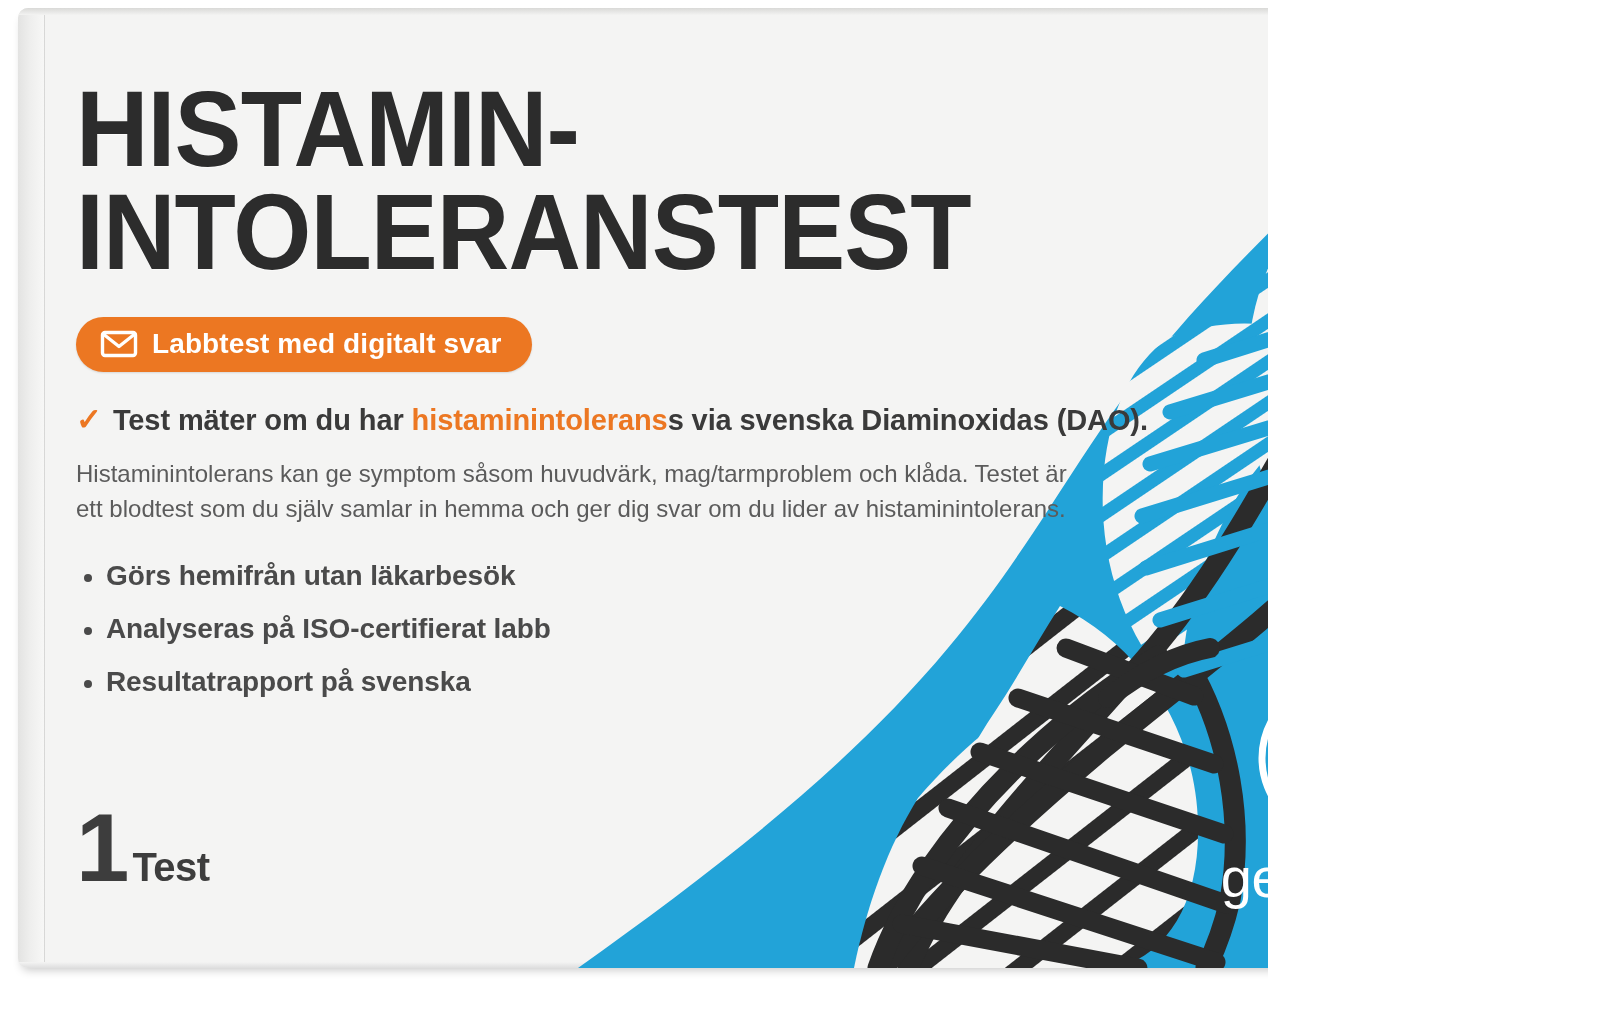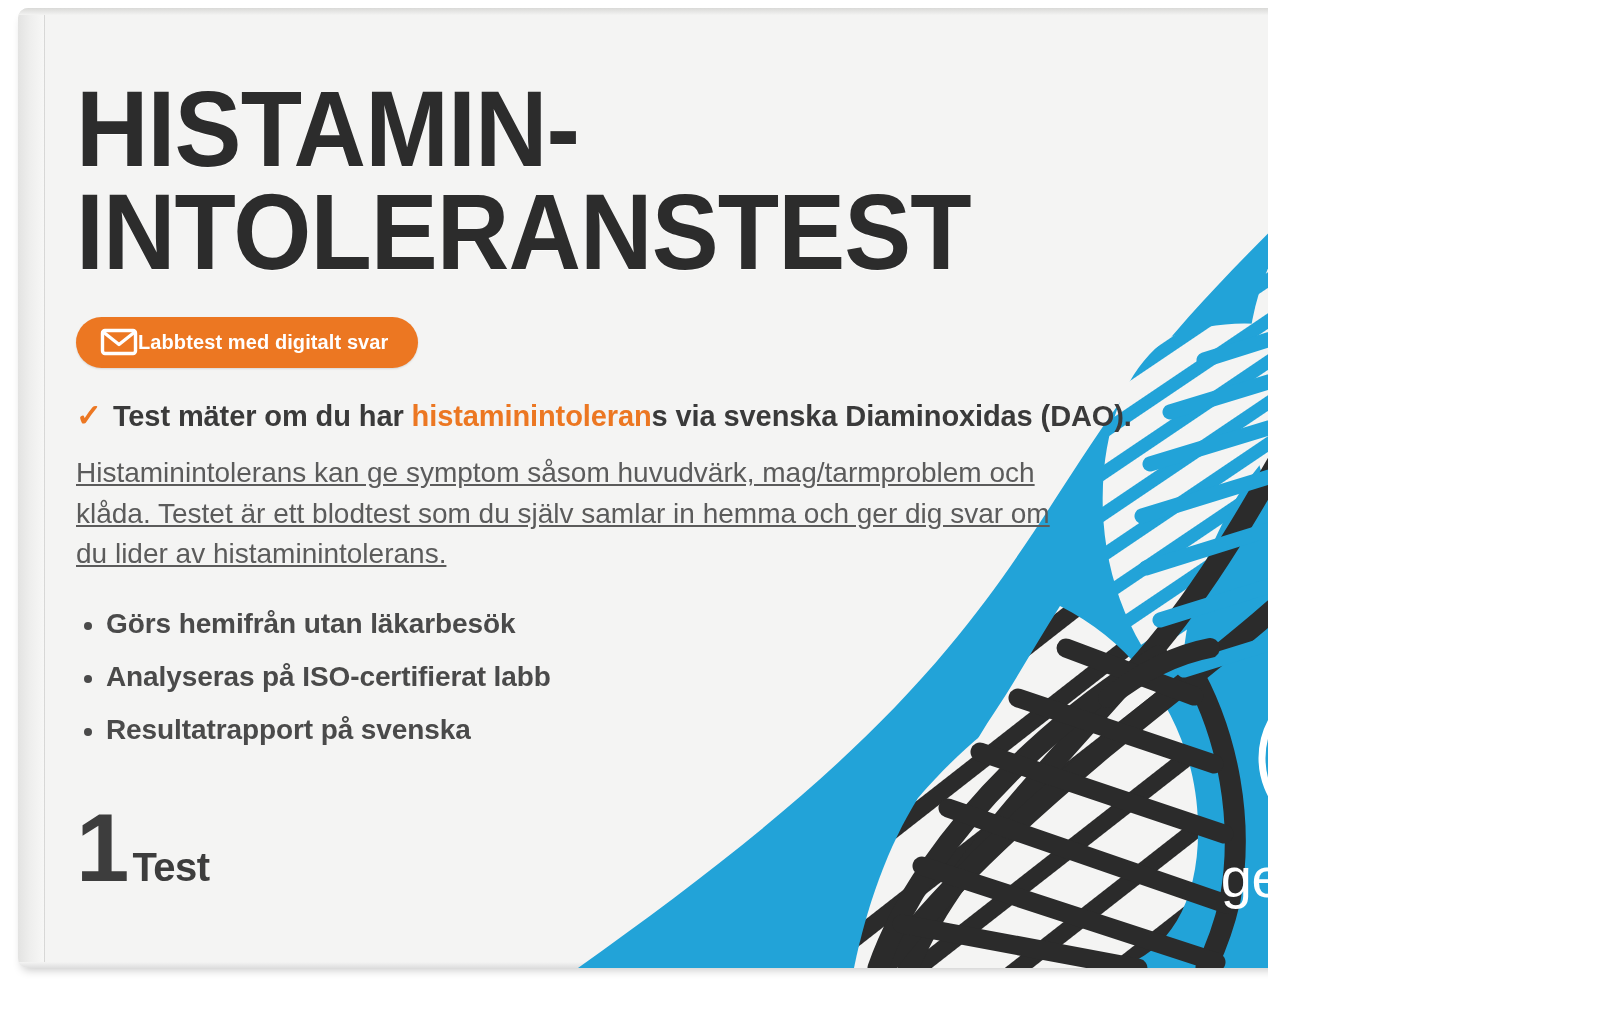--- a/index.html
+++ b/index.html
@@ -74,26 +74,27 @@
     margin: 0;
     transform: scaleX(0.93);
     transform-origin: left center;
     white-space: pre-line;
     text-shadow: 0 1px 0 rgba(255,255,255,0.6);
   }
 
   .badge {
     display: inline-flex;
     align-items: center;
+    gap: 14px;
     background: #ec7722;
     color: #ffffff;
     border-radius: 999px;
     padding: 11px 30px 12px 24px;
     margin-top: 34px;
-    font-size: 20px;
+    font-size: 28px;
     font-weight: 700;
     letter-spacing: 0.1px;
     box-shadow: 0 1px 2px rgba(0,0,0,0.12);
   }
   .badge svg { display: block; }
 
   .claim {
     display: flex;
     align-items: baseline;
     gap: 11px;
@@ -107,25 +108,24 @@
     color: #ec7722;
     font-size: 31px;
     font-weight: 700;
     line-height: 1;
   }
   .claim .hl { color: #ec7722; }
 
   .para {
     margin-top: 20px;
     width: 1000px;
-    font-size: 28px;
+    font-size: 24px;
     line-height: 1.44;
     color: #5b5b5b;
     font-weight: 400;
-    text-decoration: underline;
   }
 
   .bullets {
     margin: 34px 0 0 0;
     padding: 0;
     list-style: none;
   }
   .bullets li {
     position: relative;
     padding-left: 30px;
@@ -326,21 +326,21 @@
           <svg width="38" height="28" viewBox="0 0 38 28" aria-hidden="true">
             <rect x="2.5" y="2.5" width="33" height="23" rx="2.5" fill="none" stroke="#ffffff" stroke-width="3.4"></rect>
             <path d="M4.5 5 L19 16.5 L33.5 5" fill="none" stroke="#ffffff" stroke-width="3.4" stroke-linecap="round" stroke-linejoin="round"></path>
           </svg>
         </span>
         <span>Labbtest med digitalt svar</span>
       </div>
 
       <div class="claim">
         <span class="check">✓</span>
-        <span><span>Test mäter om du har </span><span class="hl">histaminintoleran</span><span>s via svenska Diaminoxidas (DAO).</span></span>
+        <span><span>Test mäter om du har </span><span class="hl">histaminintolerans</span><span>s via svenska Diaminoxidas (DAO).</span></span>
       </div>
 
       <p class="para">Histaminintolerans kan ge symptom såsom huvudvärk, mag/tarmproblem och klåda. Testet är ett blodtest som du själv samlar in hemma och ger dig svar om du lider av histaminintolerans.</p>
 
       <ul class="bullets">
         <li>Görs hemifrån utan läkarbesök</li>
         <li>Analyseras på ISO-certifierat labb</li>
         <li>Resultatrapport på svenska</li>
       </ul>
     </div>

